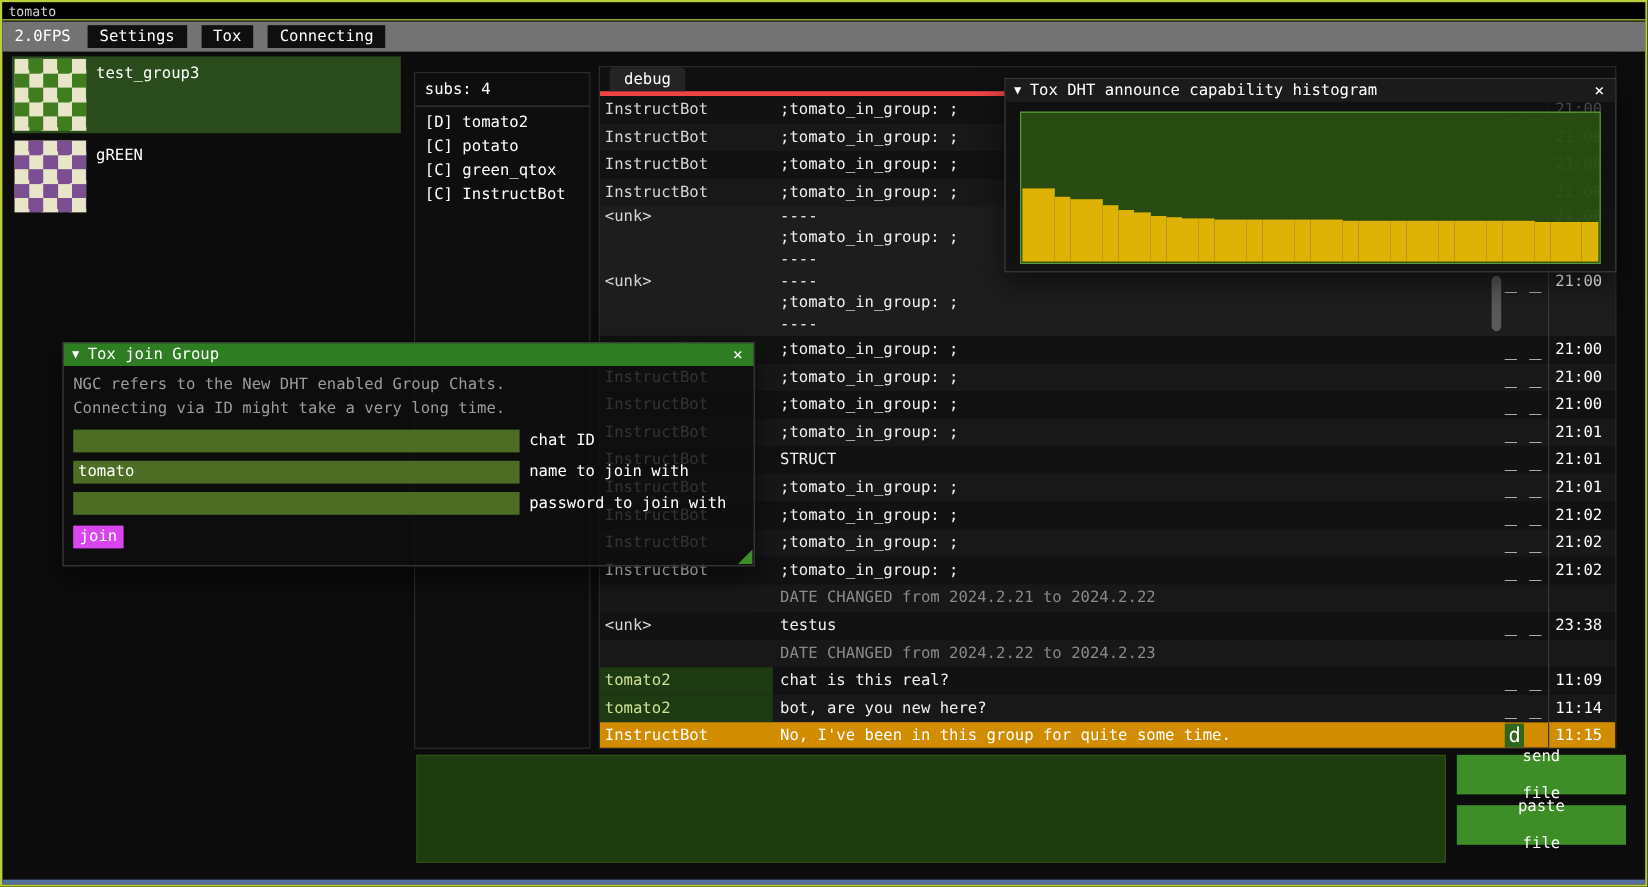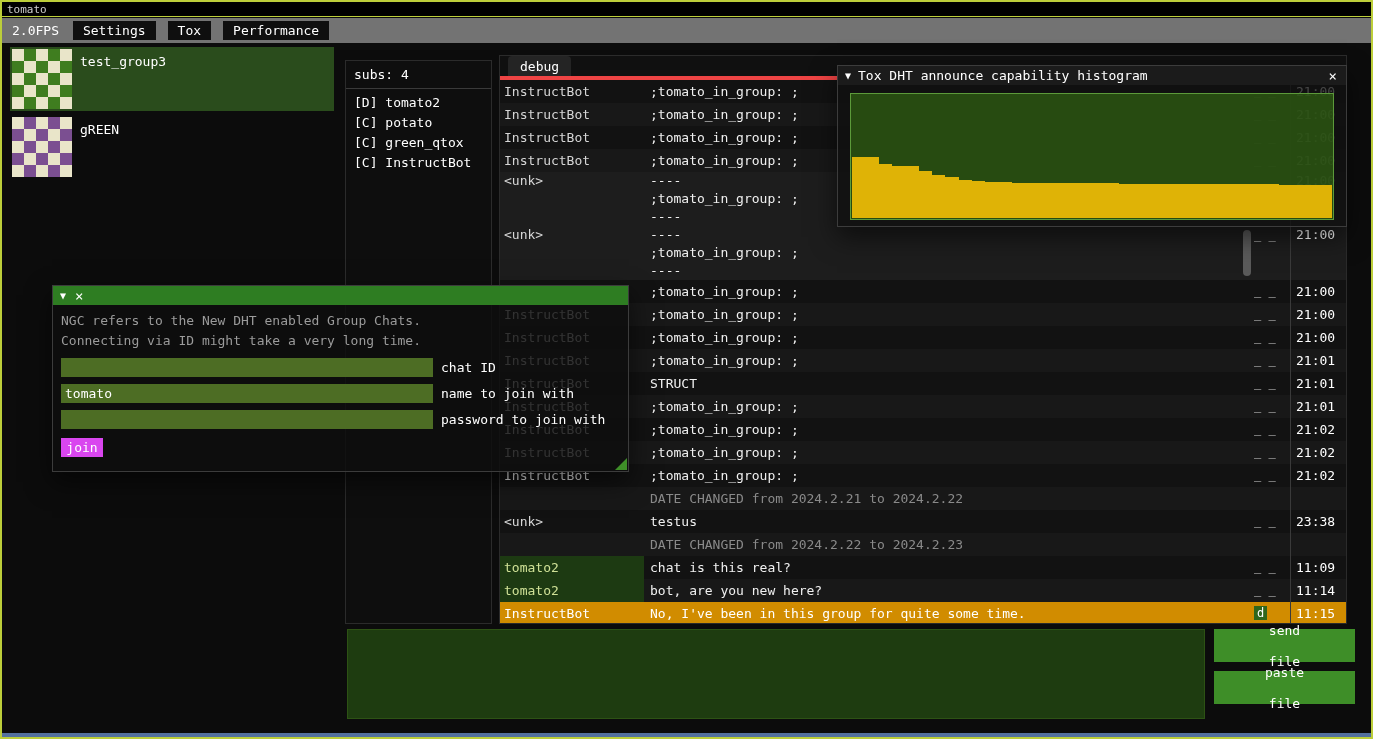--- a/index.html
+++ b/index.html
@@ -34,21 +34,21 @@
   .tab { padding:3px 12px 2px; background:#242424; color:#fff; border-radius:4px 4px 0 0; }
   .chat-log { position:absolute; top:24px; left:0; right:0; bottom:0; overflow:hidden; }
   .chat-row { display:flex; align-items:stretch; }
   .chat-row.h23 { height:23px; line-height:23px; }
   .chat-row.h54 { height:54px; line-height:18px; }
   .chat-row.even { background:#121212; }
   .chat-row.odd  { background:#181818; }
   .chat-row.multi { background:#1d1d1d; }
   .sender { width:144px; flex:none; padding-left:4px; color:#d6d6d6; white-space:nowrap; overflow:hidden; }
   .msg { flex:1; padding-left:6px; white-space:nowrap; overflow:hidden; color:#f0f0f0; }
-  .marks { width:36px; flex:none; color:#cfcfcf; font-size:12px; }
+  .marks { width:36px; flex:none; color:#cfcfcf; font-size:17px; }
   .time { width:56px; flex:none; border-left:1px solid #3a3a3a; padding-left:5px; color:#fff; }
   .date-text { color:#8a8a8a; }
   .chat-row.green-name .sender { background:#1d3a12; color:#cfe096; }
   .chat-row.highlight, .chat-row.highlight .msg, .chat-row.highlight .sender, .chat-row.highlight .time { background:#d18c00; color:#fff; }
   .mark-chip { background:#2f661c; color:#fff; padding:0 3px; }
   .scroll-grab { position:absolute; left:743px; top:174px; width:8px; height:46px; background:#5a5a5a; border-radius:4px; }
 
   
   .composer-input { position:absolute; left:345px; top:627px; width:858px; height:90px; background:#1e3c10; border:1px solid #2d5214; color:#fff; font:inherit; resize:none; outline:none; padding:4px 6px; }
   .file-btn { position:absolute; left:1212px; width:141px; height:33px; background:#3e8e28; color:#fff; display:flex; flex-direction:column; align-items:center; justify-content:center; line-height:15px; cursor:pointer;gap:16px; }
@@ -87,21 +87,21 @@
 <div class="app">
   <div class="titlebar">
     <span>tomato</span>
   </div>
 
   <div class="menubar">
     <span class="fps">2.0FPS</span>
     <div id="menu-items" style="display:flex;gap:12px;">
         <div class="menu-item">Settings</div>
         <div class="menu-item">Tox</div>
-        <div class="menu-item">Performance</div>
+        <div class="menu-item">Connecting</div>
       </div>
   </div>
 
   <div id="group-list">
       <div class="group-row selected" style="top: 45px;">
         <div class="avatar" style="background: repeating-conic-gradient(rgb(63, 125, 31) 0%, rgb(63, 125, 31) 25%, rgb(233, 229, 201) 0%, rgb(233, 229, 201) 50%) 0px 0px / 24px 24px;"></div>
         <div class="group-name">test_group3</div>
       </div>
       <div class="group-row" style="top: 113px;">
         <div class="avatar" style="background: repeating-conic-gradient(rgb(123, 79, 145) 0%, rgb(123, 79, 145) 25%, rgb(233, 229, 201) 0%, rgb(233, 229, 201) 50%) 0px 0px / 24px 24px;"></div>
@@ -269,20 +269,21 @@
     <span>file</span>
   </div>
   <div class="file-btn" id="paste-btn">
     <span>paste</span>
     <span>file</span>
   </div>
 
   <div class="win join-window">
     <div class="win-titlebar">
       <span class="collapse">▼</span>
+      <span class="win-title">Tox join Group</span>
       <span class="close-x">×</span>
     </div>
     <div class="join-body">
       <div class="join-info">NGC refers to the New DHT enabled Group Chats.</div>
       <div class="join-info">Connecting via ID might take a very long time.</div>
       <div class="field-row">
         <input class="field-input" value="" style="">
         <span class="field-label">chat ID</span>
       </div>
       <div class="field-row">

